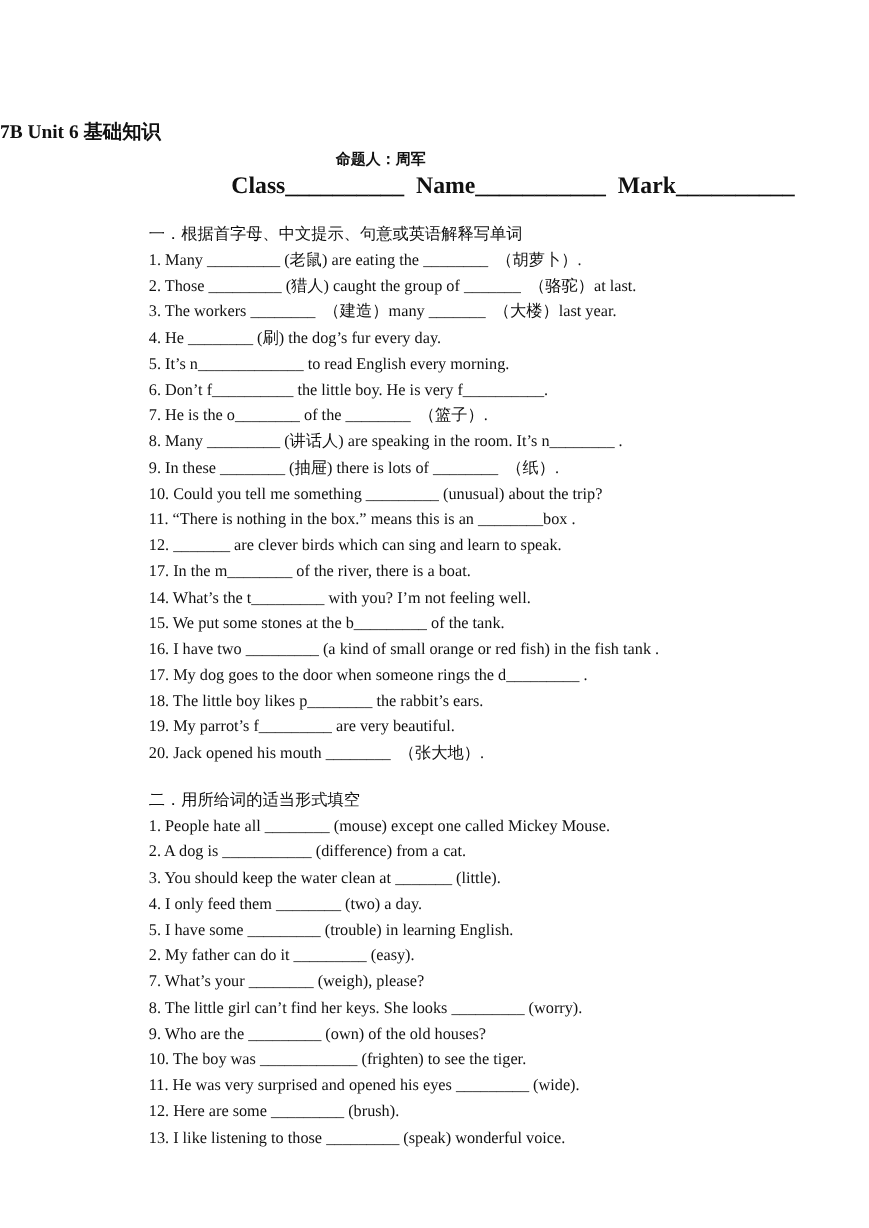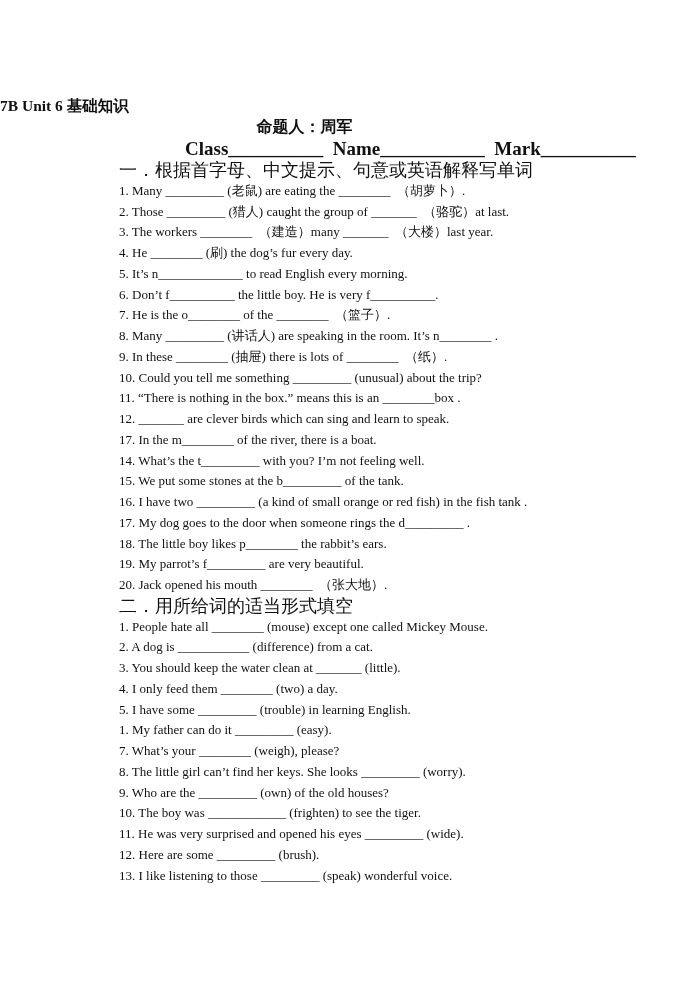--- a/index.html
+++ b/index.html
@@ -8,31 +8,31 @@
       font-family: "Liberation Serif", "DejaVu Serif", serif;
       color: #111111;
     }
     .page { position: absolute; left: 0; top: 0; width: 695px; height: 982px; }
     .title {
       position: absolute; left: 0; width: 695px; top: 96px;
       font-weight: bold; font-size: 15.5px; line-height: 20px;
     }
     .author {
       position: absolute; left: 0; width: 609px; top: 118px;
-      text-align: center; font-weight: bold; font-size: 16px; line-height: 18px;
+      text-align: center; font-weight: bold; font-size: 12px; line-height: 18px;
     }
     .info {
       position: absolute; left: 185px; top: 140px;
       font-weight: bold; font-size: 19px; line-height: 18px; white-space: pre;
     }
     .lines { position: absolute; left: 119px; top: 160px; width: 480px; }
     .line {
       height: 20.75px; line-height: 20.75px; font-size: 13px; white-space: pre;
     }
-    .section-heading { font-size: 18px; }
+    .section-heading { font-size: 13px; margin-top: 17px; }
     .footer {
       position: absolute; top: 899px; left: 234px;
       font-size: 12.5px; line-height: 16px; white-space: pre;
     }
     .footer span { margin-right: 30px; }
   </style>
 </head>
 <body>
 
 <div class="page">
@@ -62,21 +62,21 @@
     <div class="line">18. The little boy likes p________ the rabbit’s ears.</div>
     <div class="line">19. My parrot’s f_________ are very beautiful.</div>
     <div class="line">20. Jack opened his mouth ________  （张大地）.</div>
 
     <div class="line section-heading">二．用所给词的适当形式填空</div>
     <div class="line">1. People hate all ________ (mouse) except one called Mickey Mouse.</div>
     <div class="line">2. A dog is ___________ (difference) from a cat.</div>
     <div class="line">3. You should keep the water clean at _______ (little).</div>
     <div class="line">4. I only feed them ________ (two) a day.</div>
     <div class="line">5. I have some _________ (trouble) in learning English.</div>
-    <div class="line">1. My father can do it _________ (easy).</div>
+    <div class="line">2. My father can do it _________ (easy).</div>
     <div class="line">7. What’s your ________ (weigh), please?</div>
     <div class="line">8. The little girl can’t find her keys. She looks _________ (worry).</div>
     <div class="line">9. Who are the _________ (own) of the old houses?</div>
     <div class="line">10. The boy was ____________ (frighten) to see the tiger.</div>
     <div class="line">11. He was very surprised and opened his eyes _________ (wide).</div>
     <div class="line">12. Here are some _________ (brush).</div>
     <div class="line">13. I like listening to those _________ (speak) wonderful voice.</div>
   </div>
 
 </div>

